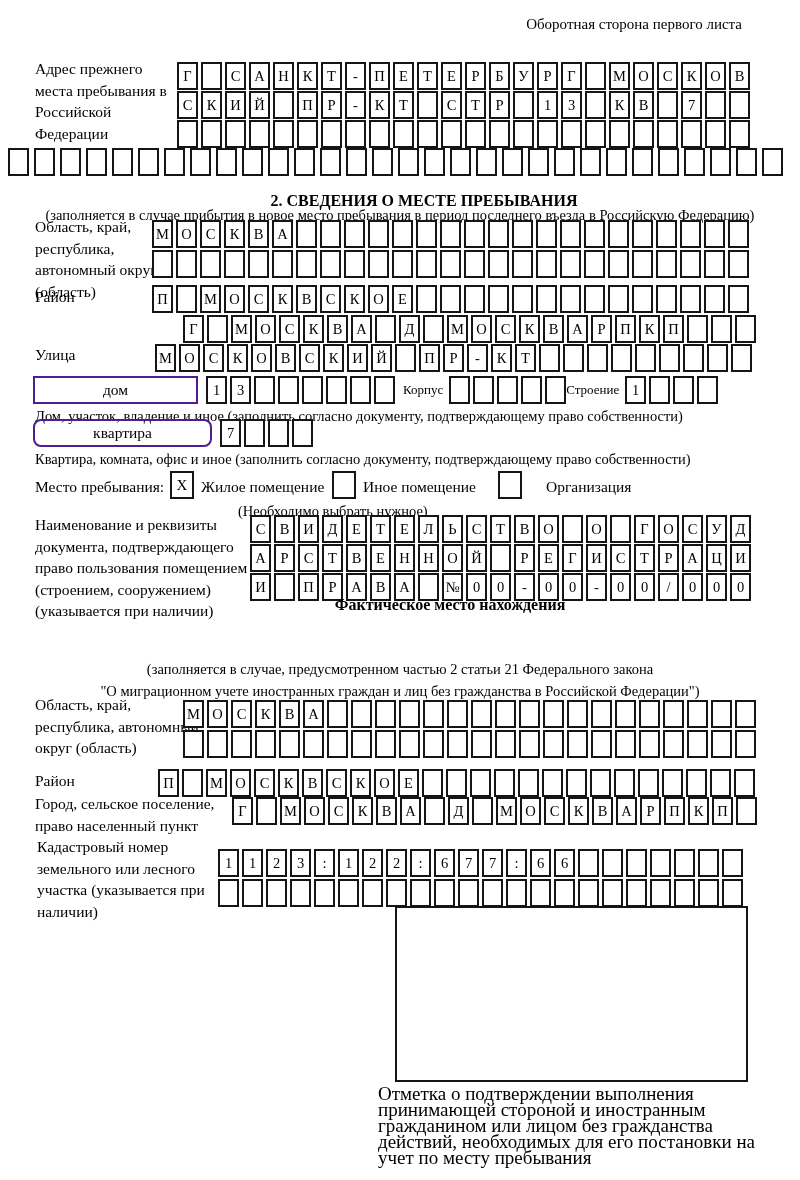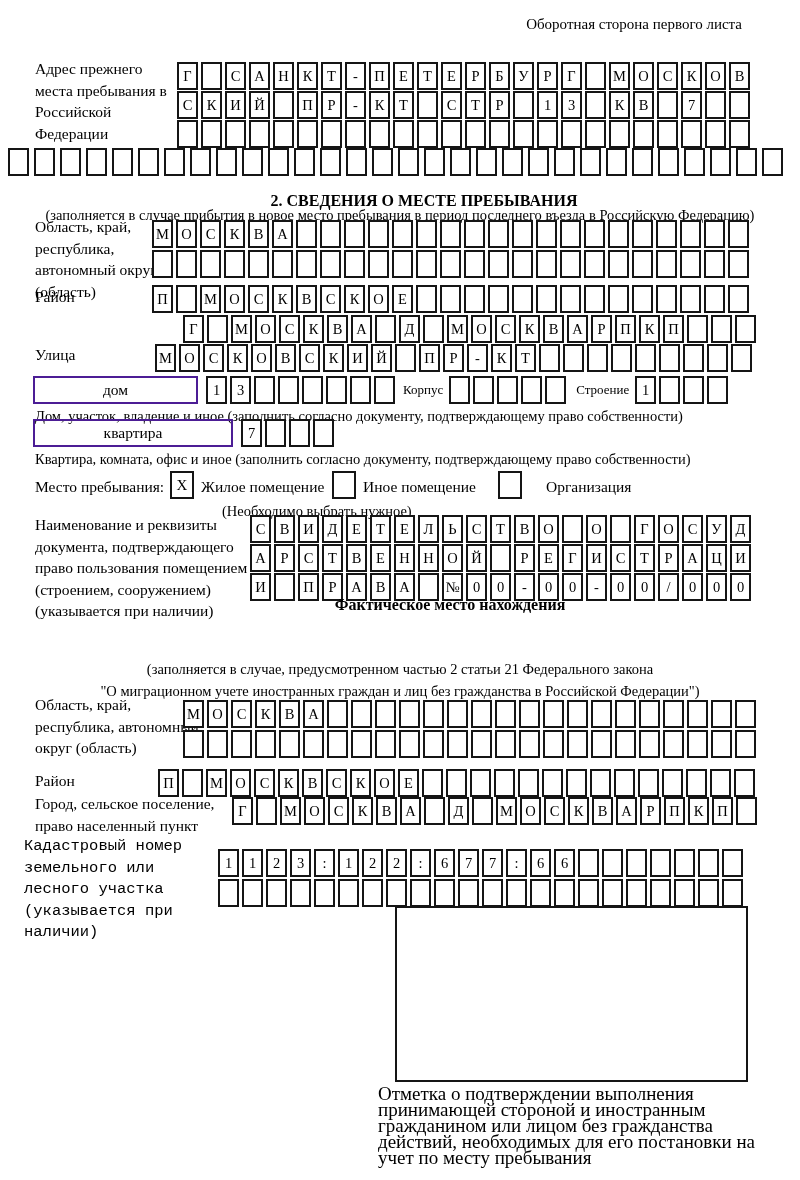--- a/index.html
+++ b/index.html
@@ -30,41 +30,41 @@
   .p-obllbl{left:35px;top:216px;width:125px;}
   .p-obl1{left:152px;top:220px;} .p-obl2{left:152px;top:250px;}
   .p-raionlbl{left:35px;top:286px;}
   .p-raion{left:152px;top:285px;}
   .p-gorlbl{left:35px;top:309px;width:150px;}
   .p-gor{left:183px;top:315px;}
   .p-ullbl{left:35px;top:344px;}
   .p-ul{left:155px;top:344px;}
   .p-domrow{left:33px;top:376px;}
   .bb-dom{width:165px;}
-  .bb-kv{width:200px;}
-  .m8{margin-left:8px;} .m6{margin-left:6px;} .m10{margin-left:10px;}
+  .bb-kv{width:179px;border-radius:8px;}
+  .m8{margin-left:8px;} .m6{margin-left:6px;} .m10{}
   .p-domnote{left:35px;top:406px;}
   .p-kvrow{left:33px;top:419px;}
   .p-kvnote{left:35px;top:449px;}
   .p-mestolbl{left:35px;top:476px;}
   .p-cb1{left:170px;top:471px;} .p-opt1{left:201px;top:476px;}
   .p-cb2{left:332px;top:471px;} .p-opt2{left:363px;top:476px;}
   .p-cb3{left:498px;top:471px;} .p-opt3{left:546px;top:476px;text-align:center;}
-  .p-choosenote{left:222px;top:501px;}
+  .p-choosenote{left:238px;top:501px;}
   .p-doclbl{left:35px;top:514px;width:220px;}
   .p-doc1{left:250px;top:515px;} .p-doc2{left:250px;top:544px;} .p-doc3{left:250px;top:573px;}
   .p-facttitle{top:596px;padding-left:26px;}
   .p-factnote1{top:659px;} .p-factnote2{top:681px;}
   .p-obl2lbl{left:35px;top:694px;width:165px;}
   .p-fobl1{left:183px;top:700px;} .p-fobl2{left:183px;top:730px;}
   .p-raion2lbl{left:35px;top:770px;}
   .p-fraion{left:158px;top:769px;}
   .p-gor2lbl{left:35px;top:793px;width:205px;}
   .p-fgor{left:232px;top:797px;}
-  .p-kadlbl{left:24px;top:836px;width:190px;font-family:Liberation Mono, monospace;}
+  .p-kadlbl{left:37px;top:836px;width:190px;}
   .p-kad1{left:218px;top:849px;} .p-kad2{left:218px;top:879px;}
   .p-stamp{position:absolute;left:395px;top:906px;width:353px;height:176px;border:2px solid #151515;box-sizing:border-box;}
   .p-stampcap{position:absolute;left:378px;top:1086px;width:390px;font-size:19px;line-height:16px;}
 </style>
 </head>
 <body>
 
 <div class="page">
 
   <div class="abs p-hdr">Оборотная сторона первого листа</div>

